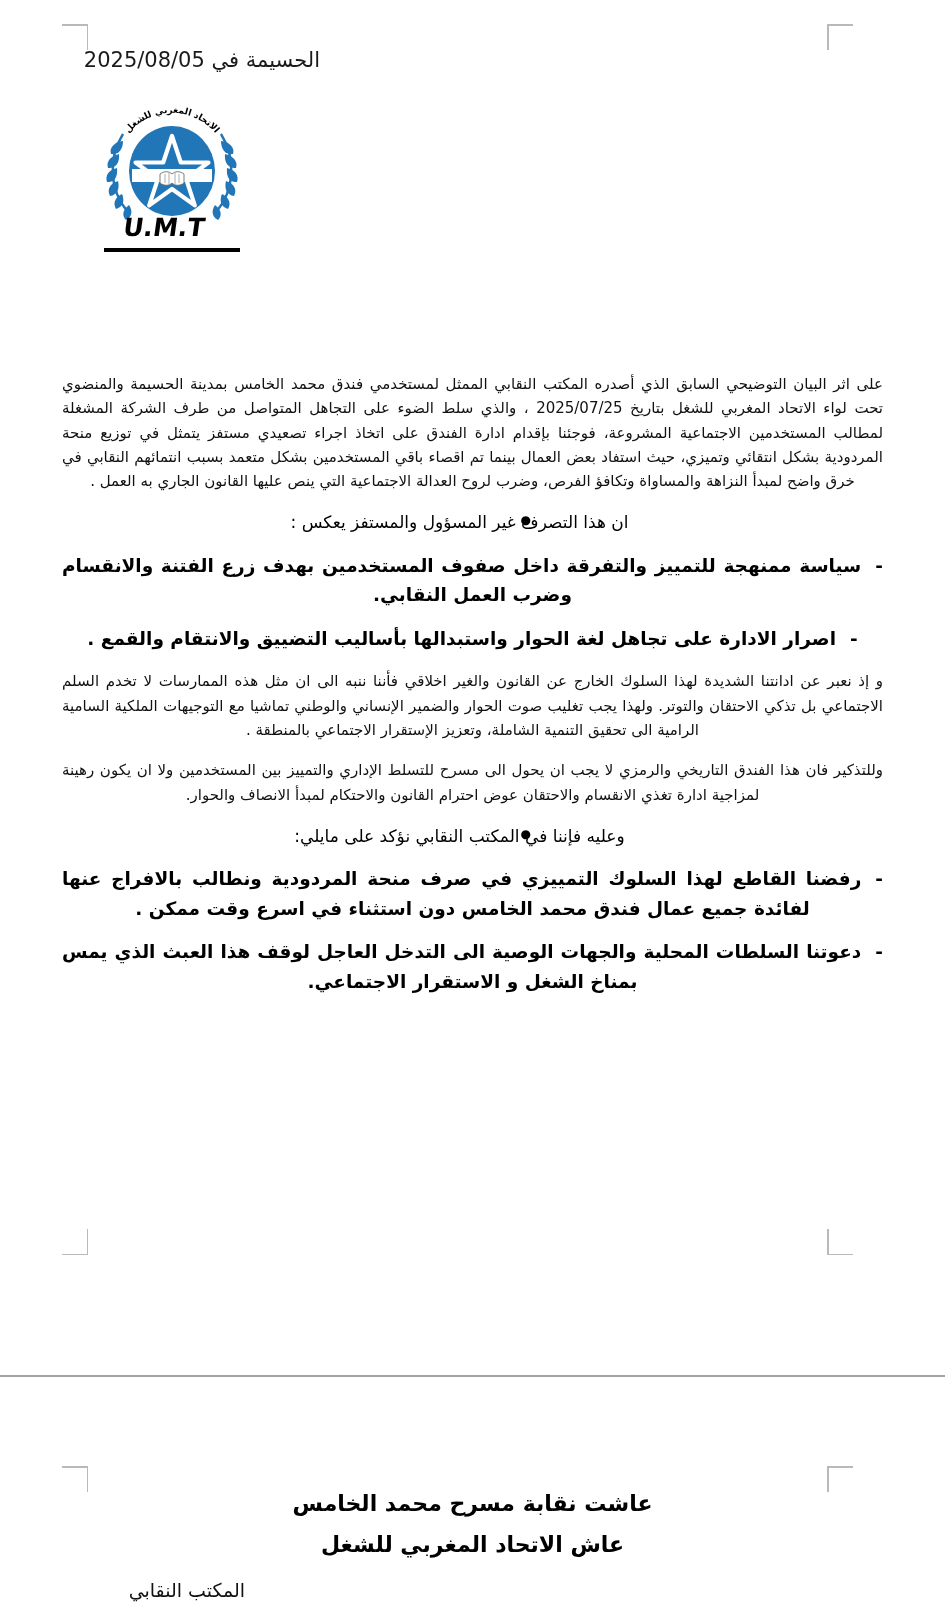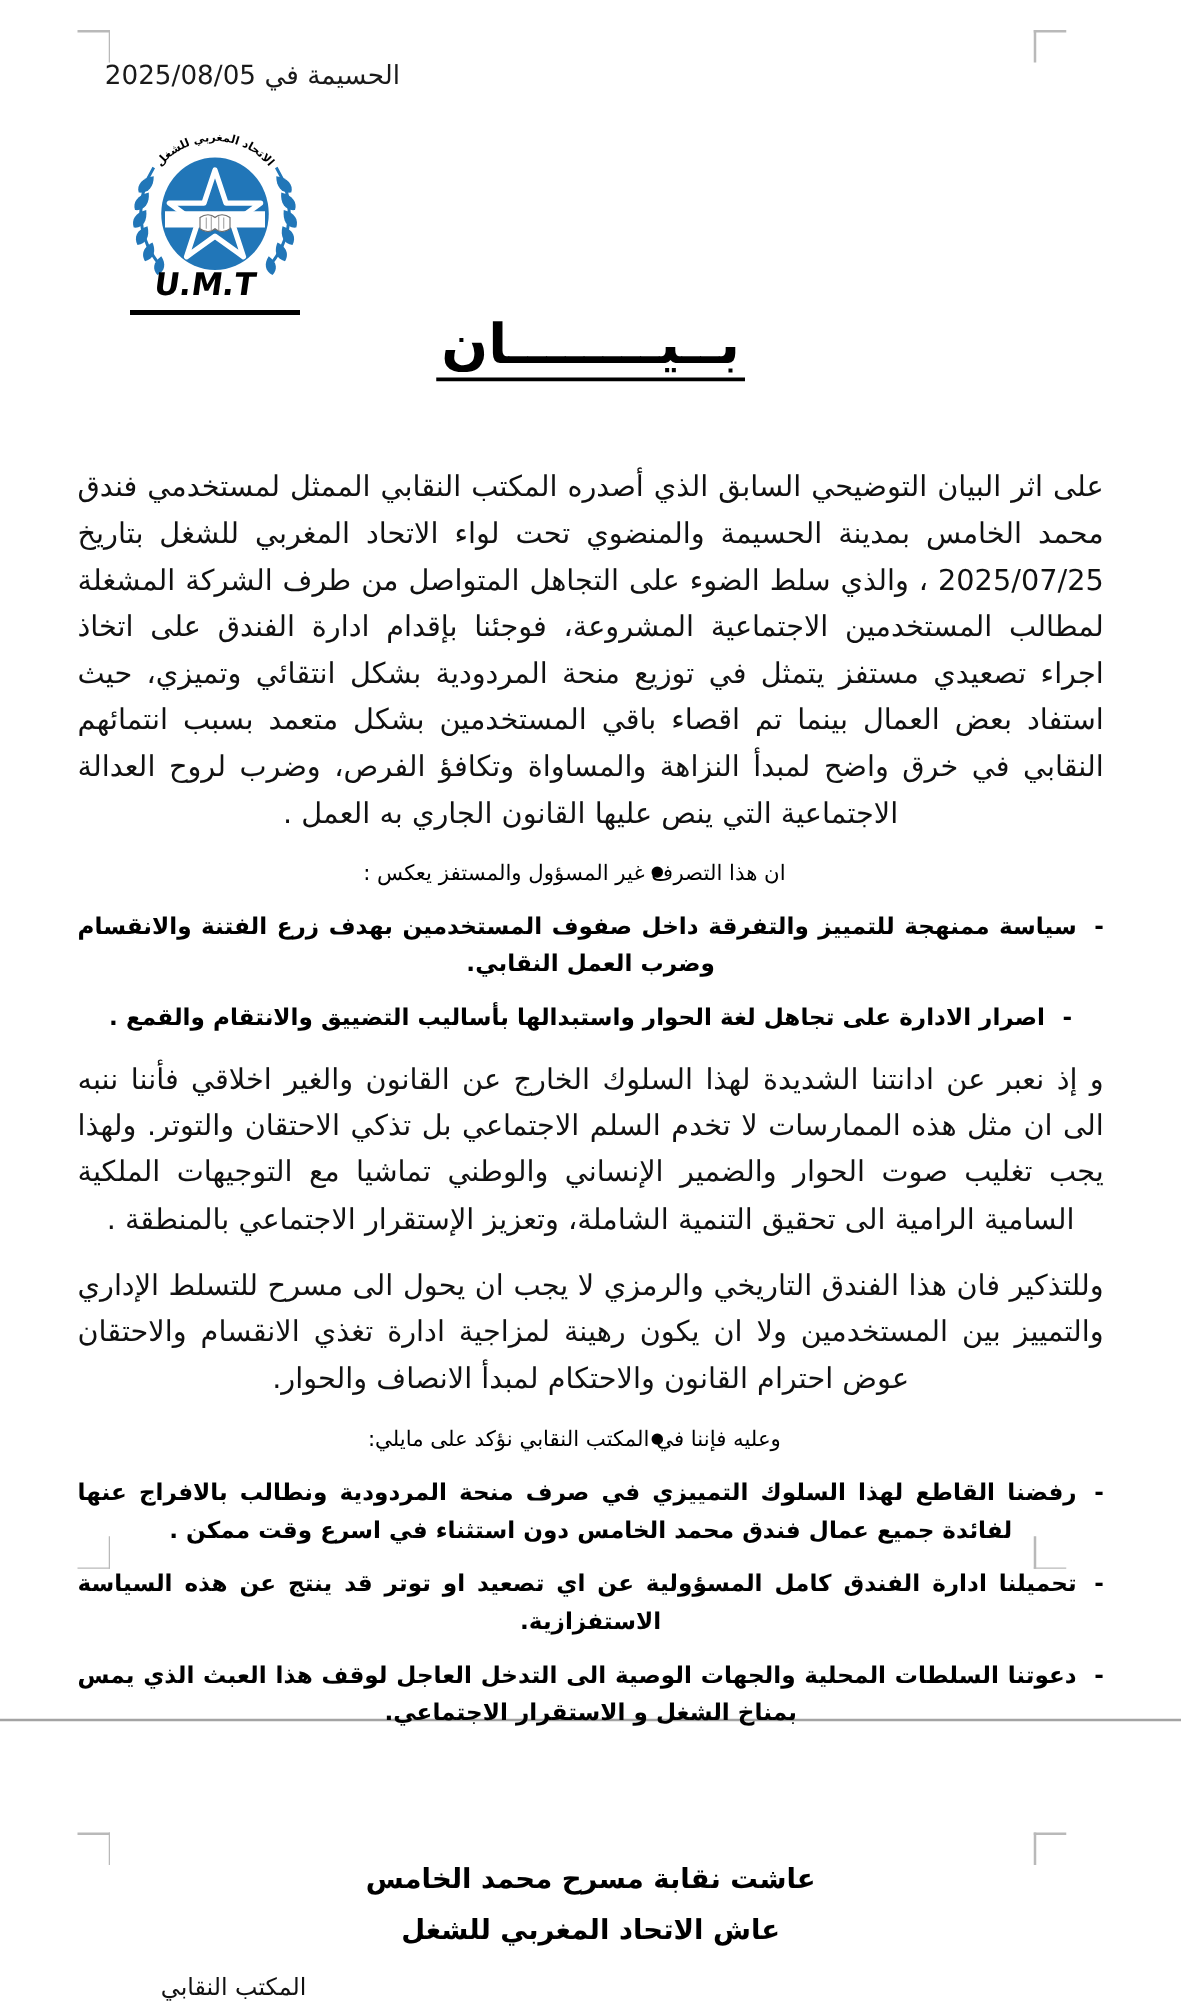--- a/index.html
+++ b/index.html
@@ -93,21 +93,21 @@
 
   
   .body-block {
     position: absolute;
     left: 62px;
     right: 62px;
     top: 358px;
   }
   p.para {
     margin: 0 0 16px 0;
-    font-size: 23px;
+    font-size: 15px;
     line-height: 1.62;
     text-align: justify;
     text-align-last: center;
     color: #111;
   }
 
   ul.bullets, ul.dashes {
     list-style: none;
     margin: 0;
     padding: 0;
@@ -222,23 +222,20 @@
       <g fill="#ffffff" stroke="#6d6d6d" stroke-width="0.9">
         <path d="M68 88 C 72 85, 77 85, 80 88 C 83 85, 88 85, 92 88 L 92 97 C 88 100, 83 100, 80 97 C 77 100, 72 100, 68 97 Z"></path>
         <path d="M73 88 L 73 97 M 77 87 L 77 98 M 83 87 L 83 98 M 87 88 L 87 97" stroke="#9a9a9a" stroke-width="0.8" fill="none"></path>
       </g>
 
       <text x="80" y="150" text-anchor="middle" font-size="25" font-weight="bold" font-family="DejaVu Sans, sans-serif" fill="#000" transform="skewX(-8) translate(12,0)">U.M.T</text>
     </svg>
     <div style="width:136px;height:4px;background:#000;margin:2px auto 0 auto;"></div>
   </div>
 
-  <div class="doc-title">
-    <span>بــيــــــــان</span>
-  </div>
 
   <div class="body-block">
 
     <p class="para">على اثر البيان التوضيحي السابق الذي أصدره المكتب النقابي الممثل لمستخدمي فندق محمد الخامس بمدينة الحسيمة والمنضوي تحت لواء الاتحاد المغربي للشغل بتاريخ 2025/07/25 ، والذي سلط الضوء على التجاهل المتواصل من طرف الشركة المشغلة لمطالب المستخدمين الاجتماعية المشروعة، فوجئنا بإقدام ادارة الفندق على اتخاذ اجراء تصعيدي مستفز يتمثل في توزيع منحة المردودية بشكل انتقائي وتميزي، حيث استفاد بعض العمال بينما تم اقصاء باقي المستخدمين بشكل متعمد بسبب انتمائهم النقابي في خرق واضح لمبدأ النزاهة والمساواة وتكافؤ الفرص، وضرب لروح العدالة الاجتماعية التي ينص عليها القانون الجاري به العمل .</p>
 
     <ul class="bullets">
       <li class="bullet-item">
         <span>ان هذا التصرف غير المسؤول والمستفز يعكس :</span>
       </li>
     </ul>
@@ -258,23 +255,20 @@
 
     <ul class="bullets">
       <li class="bullet-item">
         <span>وعليه فإننا في المكتب النقابي نؤكد على مايلي:</span>
       </li>
     </ul>
 
     <ul class="dashes demands">
       <li class="dash-item">
         <span class="dash">-</span><span>رفضنا القاطع لهذا السلوك التمييزي في صرف منحة المردودية ونطالب بالافراج عنها لفائدة جميع عمال فندق محمد الخامس دون استثناء في اسرع وقت ممكن .</span>
-      </li>
-      <li class="dash-item">
-        <span class="dash">-</span><span>تحميلنا ادارة الفندق كامل المسؤولية عن اي تصعيد او توتر قد ينتج عن هذه السياسة الاستفزازية.</span>
       </li>
       <li class="dash-item">
         <span class="dash">-</span><span>دعوتنا السلطات المحلية والجهات الوصية الى التدخل العاجل لوقف هذا العبث  الذي يمس بمناخ الشغل و الاستقرار الاجتماعي.</span>
       </li>
     </ul>
 
   </div>
 
   <div class="footer">
     <div class="slogan">عاشت نقابة مسرح محمد الخامس</div>

